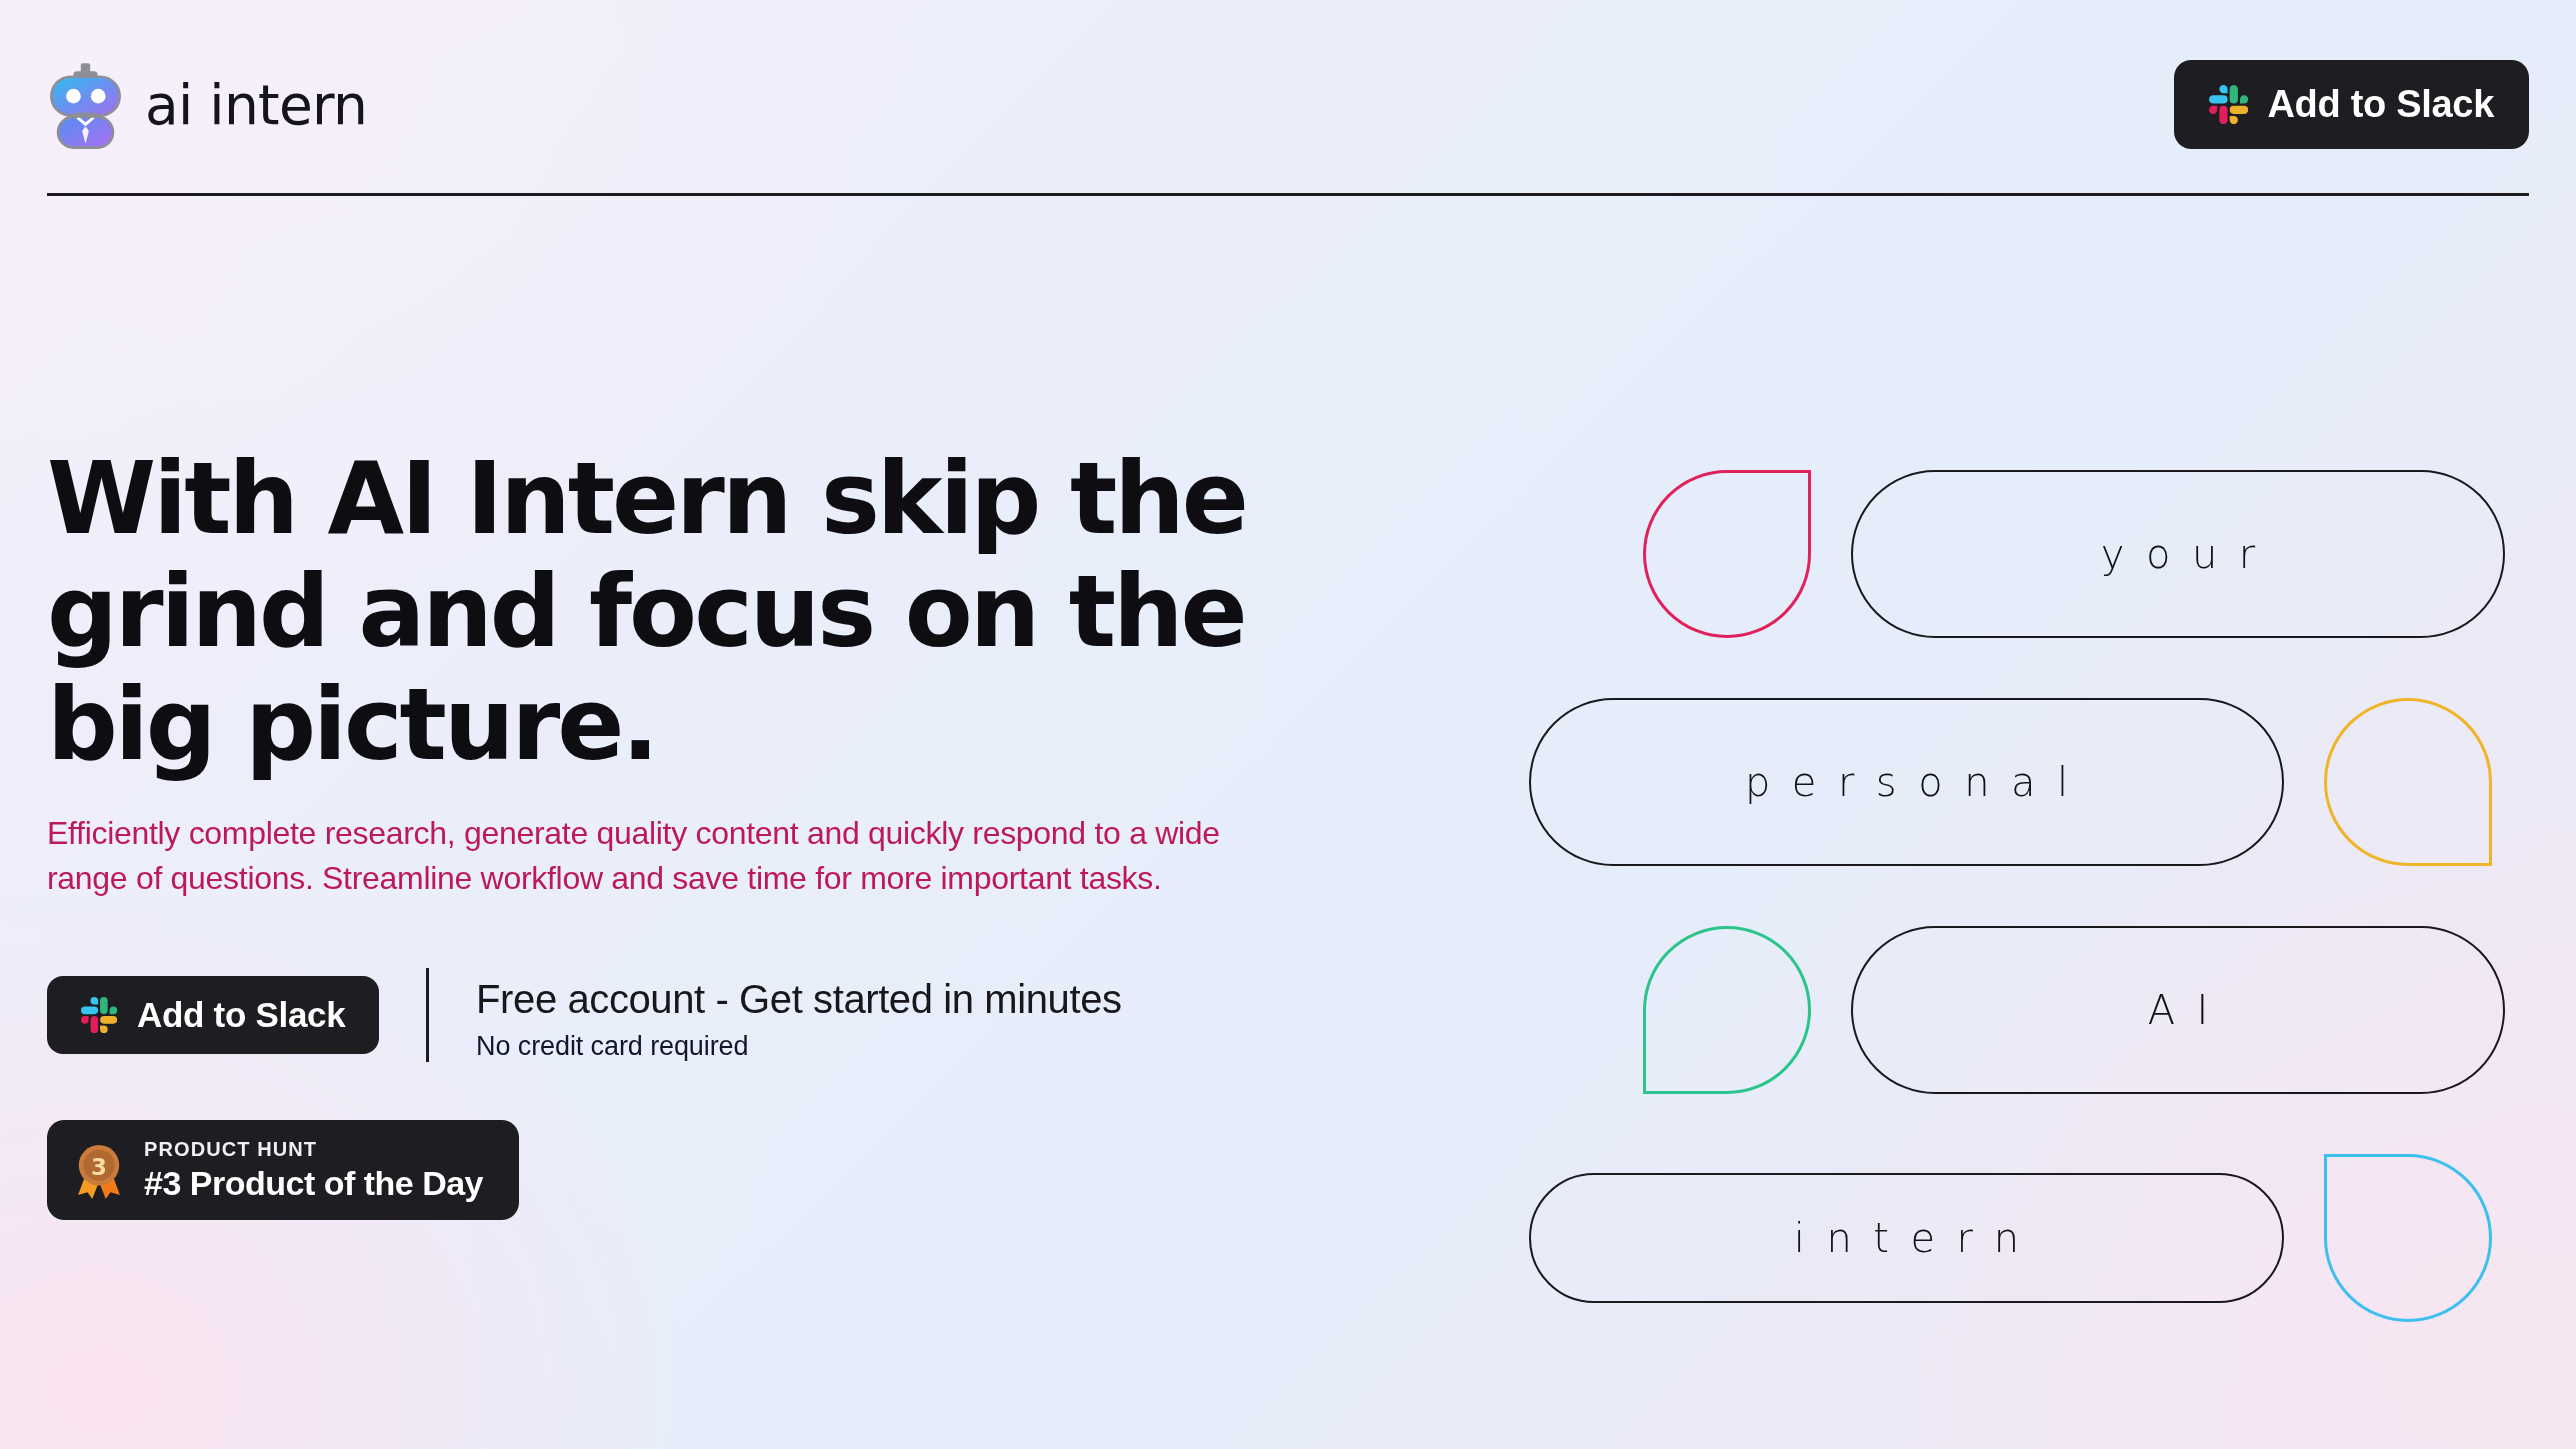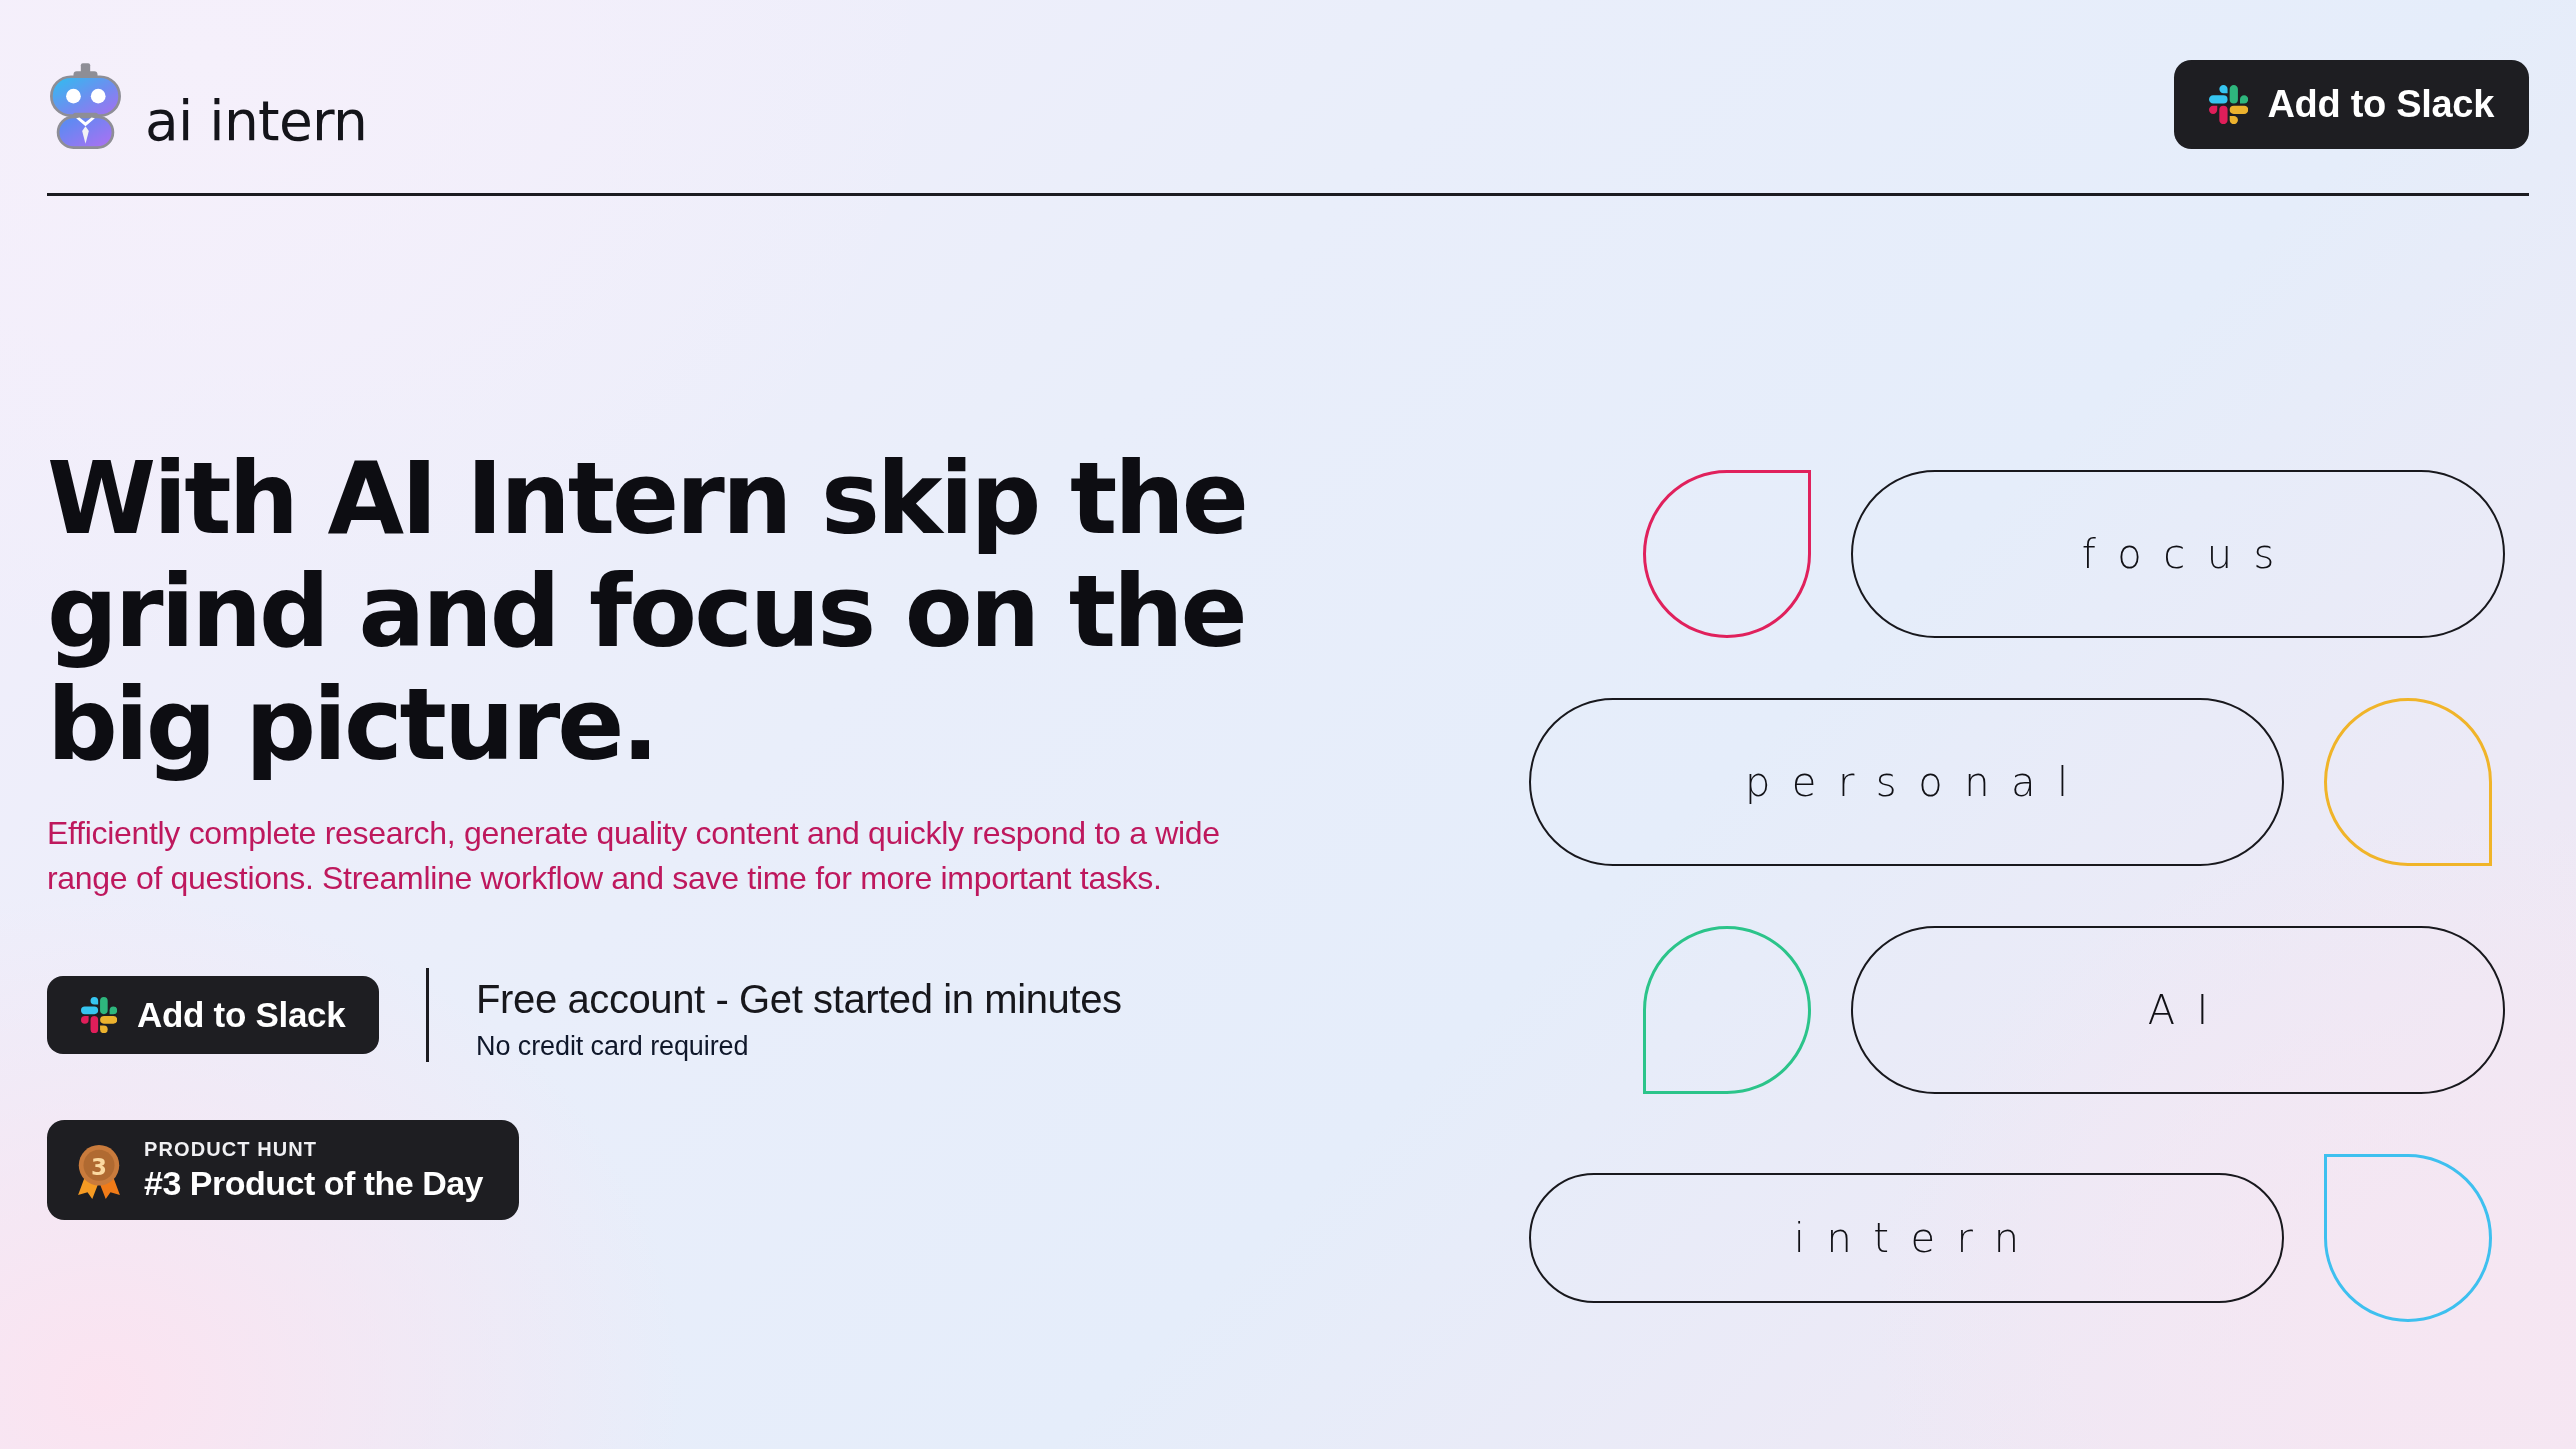--- a/index.html
+++ b/index.html
@@ -14,21 +14,21 @@
     overflow:hidden;
     position:relative;
   }
 
   
   .header {
     position:absolute; left:0; top:0; width:2576px; height:196px;
   }
   .brand {
     position:absolute; left:46px; top:62px;
-    display:flex; align-items:flex-end; gap:20px;
+    display:flex; align-items:center; gap:20px;
   }
   .logo-mark { width:79px; height:87px; display:block; }
   .brand-name {
     font-size:55px; font-weight:400; color:#14141a;
     letter-spacing:-0.7px; line-height:1;
     font-family:"DejaVu Sans", sans-serif;
   }
   .header-rule {
     position:absolute; left:47px; top:193px; width:2482px; height:3.4px;
     background:#1b1b20;
@@ -225,21 +225,21 @@
       <div class="ph-title">#3 Product of the Day</div>
     </div>
   </div>
 </div>
 
 <div class="hero-right">
 
   <div class="ill-row" id="row-your">
     <div class="drop d-pink sharp-tr gap-l" id="drop-0" style="border-color: rgb(224, 33, 92);"></div>
     <div class="pill p-your">
-      <span>focus</span>
+      <span>your</span>
     </div>
   </div>
 
   <div class="ill-row" id="row-personal">
     <div class="pill p-personal">
       <span>personal</span>
     </div>
     <div class="drop d-amber sharp-br gap-r" id="drop-1" style="border-color: rgb(240, 180, 41);"></div>
   </div>
 

